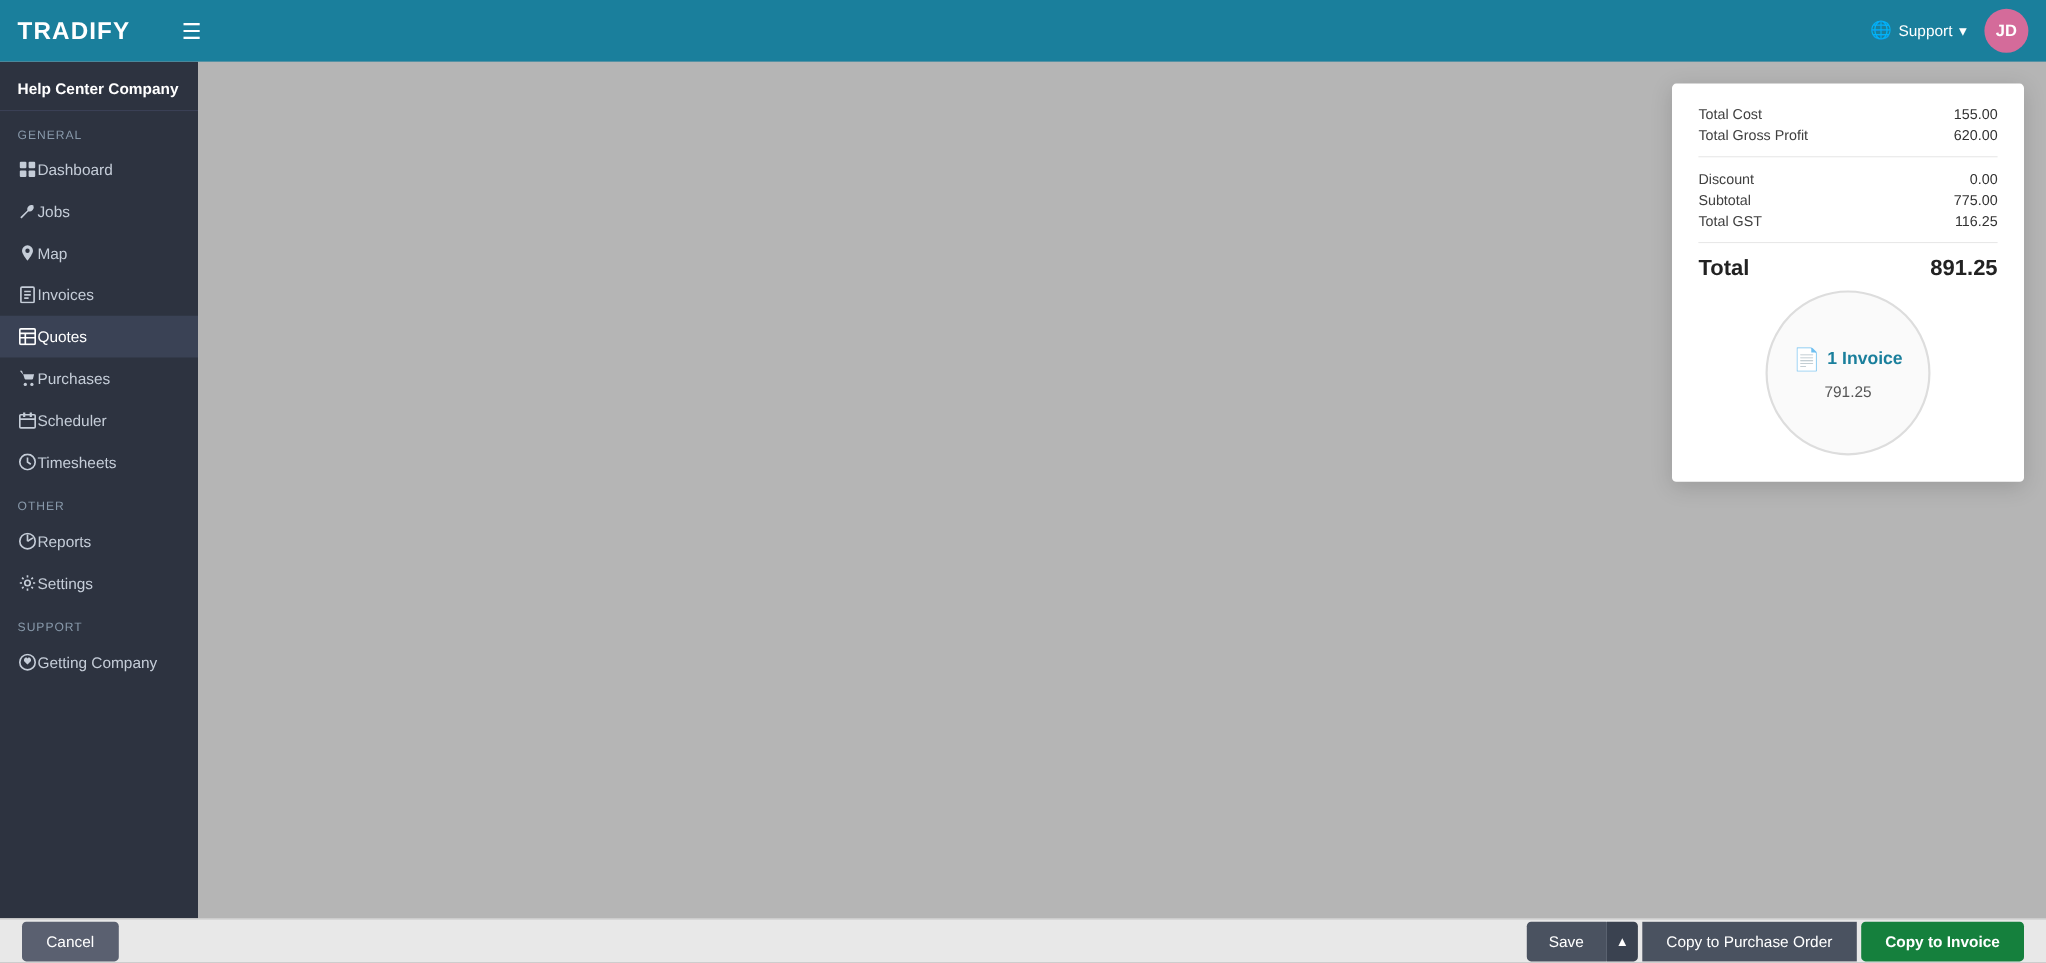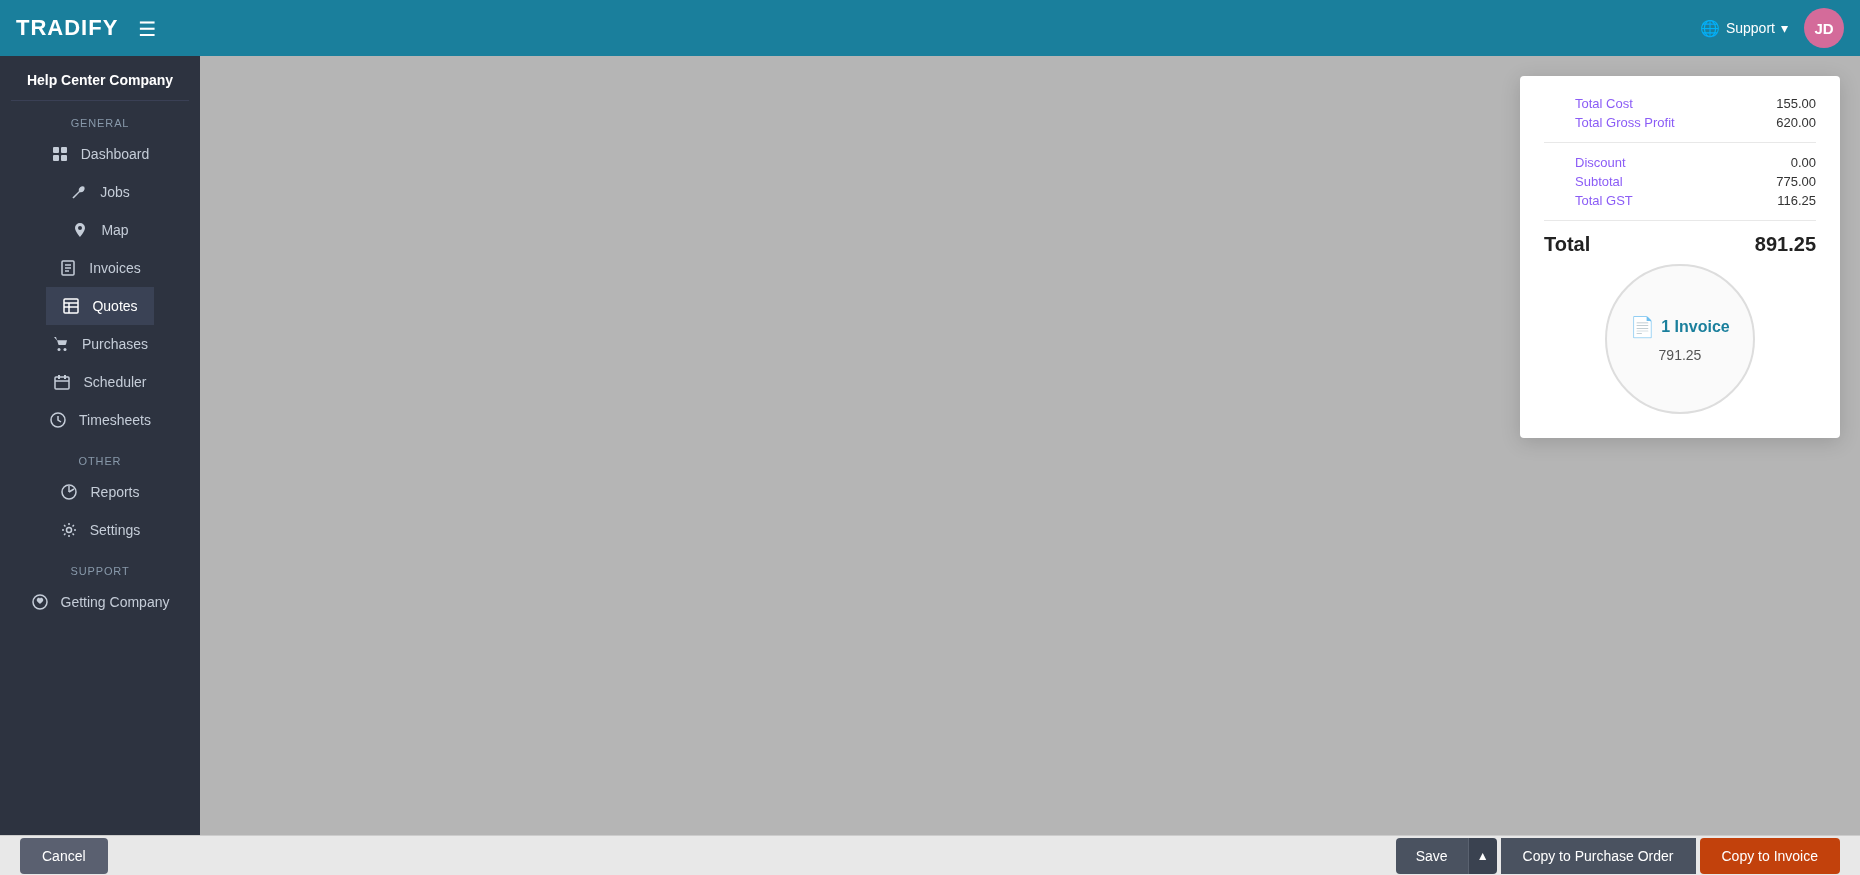--- a/index.html
+++ b/index.html
@@ -3,72 +3,72 @@
   <meta charset="utf-8">
   <style>
     * { box-sizing: border-box; margin: 0; padding: 0; }
     body { font-family: -apple-system, BlinkMacSystemFont, 'Segoe UI', sans-serif; display: flex; flex-direction: column; height: 875px; overflow: hidden; background: #b0b0b0; }
 
     
     .topnav {
       display: flex; align-items: center; justify-content: space-between;
       background: #1a7f9c; height: 56px; padding: 0 16px; flex-shrink: 0; z-index: 10;
     }
-    .topnav-logo { display: flex; align-items: flex-end; }
+    .topnav-logo { display: flex; align-items: center; gap: 27px; }
     .logo-text { color: #fff; font-size: 22px; font-weight: 900; letter-spacing: 1px; }
     .hamburger { color: #fff; font-size: 20px; margin-left: 20px; cursor: pointer; }
     .topnav-right { display: flex; align-items: center; gap: 16px; }
     .support-btn {
       display: flex; align-items: center; gap: 6px; color: #fff; font-size: 14px;
       background: none; border: none; cursor: pointer;
     }
     .globe-icon { font-size: 16px; }
     .avatar {
       width: 40px; height: 40px; border-radius: 50%; background: #d46b9a;
       display: flex; align-items: center; justify-content: center;
       color: #fff; font-weight: 700; font-size: 15px;
     }
 
     
     .body-layout { display: flex; flex: 1; overflow: hidden; }
 
     
     .sidebar {
-      width: 200px; background: #2d3340; color: #ccc;
+      width: 180px; background: #2d3340; color: #ccc;
       display: flex; flex-direction: column; flex-shrink: 0;
-      overflow-y: auto; padding-bottom: 8px; align-items: center;
+      overflow-y: auto; padding-bottom: 8px;
     }
     .sidebar-company {
       padding: 16px 16px 12px; color: #fff; font-size: 14px; font-weight: 600;
       border-bottom: 1px solid #3a4055;
     }
     .sidebar-section-label {
       padding: 16px 16px 6px; font-size: 11px; color: #8899aa; letter-spacing: 0.08em; text-transform: uppercase;
     }
     .sidebar-item {
-      display: flex; align-items: center; gap: 12px; padding: 10px 16px;
+      display: flex; align-items: center; gap: 0; padding: 10px 16px;
       font-size: 14px; color: #c5cdd8; cursor: pointer; transition: background 0.15s;
     }
     .sidebar-item.active { background: #3a4255; color: #fff; }
     .sidebar-icon { width: 18px; height: 18px; display: flex; align-items: center; justify-content: center; flex-shrink: 0; }
 
     
     .main-content { flex: 1; background: #b5b5b5; position: relative; overflow: hidden; }
 
     
     .summary-panel {
       position: absolute; right: 20px; top: 20px;
       width: 320px; background: #fff; border-radius: 4px;
       box-shadow: 0 4px 20px rgba(0,0,0,0.15); padding: 20px 24px 24px;
     }
     .summary-row {
       display: flex; justify-content: space-between; margin-bottom: 4px;
       font-size: 13px; color: #555;
     }
-    .summary-row .label { color: #8b5cf6; margin-left: 31px; }
+    .summary-row .label { color: #404040; }
     .summary-row .value { color: #333; font-weight: 500; }
     .summary-divider { border: none; border-top: 1px solid #e8e8e8; margin: 12px 0; }
     .summary-total-row {
       display: flex; justify-content: space-between;
       font-size: 20px; font-weight: 700; color: #222; margin-bottom: 8px;
     }
     .invoice-circle-container {
       display: flex; justify-content: center; margin-top: 8px;
     }
     .invoice-circle {
@@ -102,22 +102,22 @@
     }
     .save-arrow {
       background: #3a4250; color: #fff; border: none; padding: 10px 8px;
       font-size: 12px; cursor: pointer; border-radius: 0 4px 4px 0; border-left: 1px solid #5a6270;
     }
     .copy-po-btn {
       background: #4a5260; color: #fff; border: none; padding: 10px 22px;
       font-size: 14px; cursor: pointer; font-weight: 500; margin-left: 4px;
     }
     .copy-inv-btn {
-      background: #c2410c; color: #fff; border: none; padding: 10px 22px;
-      font-size: 14px; cursor: pointer; font-weight: 400; margin-left: 4px;
+      background: #15803d; color: #fff; border: none; padding: 10px 22px;
+      font-size: 14px; cursor: pointer; font-weight: 700; margin-left: 4px;
       border-radius: 4px;
     }
   </style>
 </head>
 <body>
 
 <nav class="topnav">
   <div class="topnav-logo">
     <span class="logo-text">TRADIFY</span>
     <span class="hamburger">☰</span>

